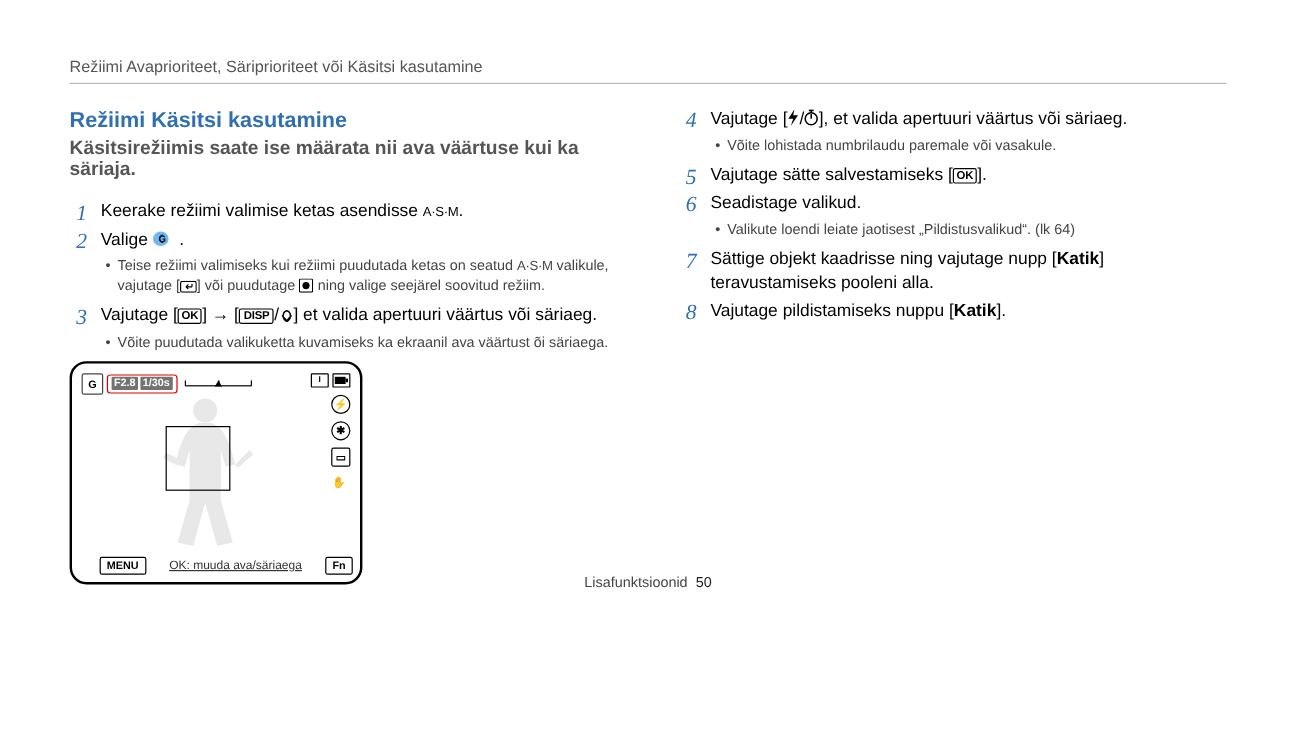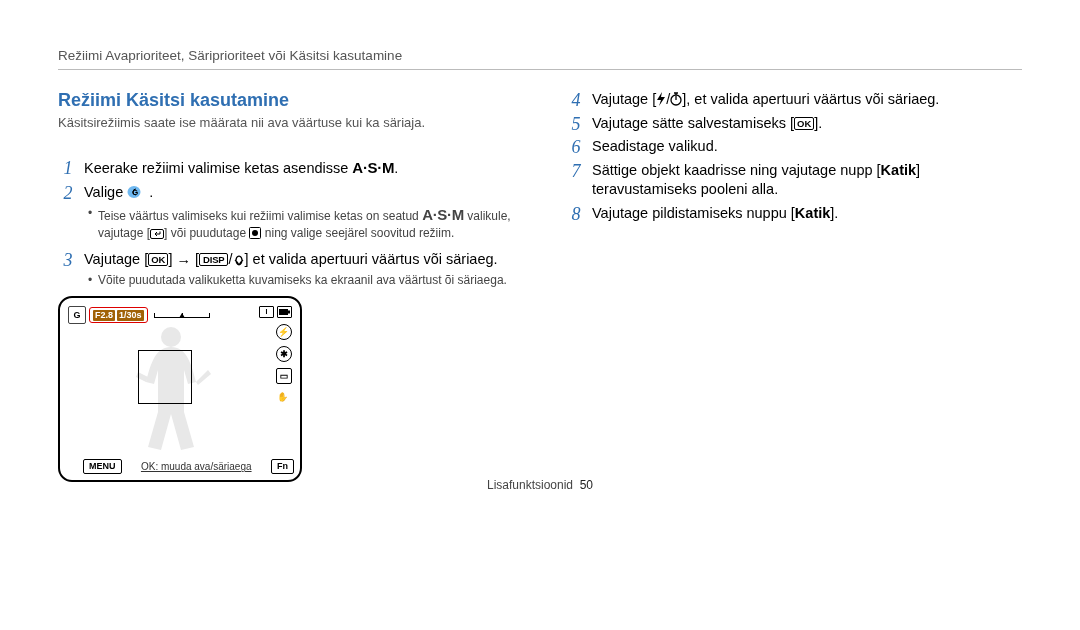--- a/index.html
+++ b/index.html
@@ -31,23 +31,24 @@
     flex: 1 1 0;
     min-width: 0;
   }
   h2.title {
     color: #2f6fb2;
     font-size: 18px;
     font-weight: 600;
     margin: 0 0 4px 0;
   }
   p.sub {
-    font-size: 13px;
+    font-size: 16px;
     color: #555;
-    margin: 0 0 28px 0;
+    margin: 0 0 16px 0;
+    font-weight: bold;
   }
   ol.steps {
     list-style: none;
     padding: 0;
     margin: 0;
   }
   ol.steps > li {
     position: relative;
     padding-left: 26px;
     font-size: 14.5px;
@@ -98,22 +99,22 @@
   .btn.ok { padding: 0px 2px; text-align: center; }
   .bold { font-weight: bold; }
   .glyph {
     display:inline-block;
     position:relative;
     vertical-align:-2px;
   }
   
   .asm {
     font-family: Arial,sans-serif;
-    font-size: 15px;
-    font-weight: bold;
+    font-size: 11px;
+    font-weight: normal;
     letter-spacing: -0.3px;
     vertical-align: 0px;
   }
   
   .lcd-wrap {
     width: 228px;
     border: 2px solid #000;
     border-radius: 14px;
     padding: 6px;
     margin-top: 4px;
@@ -133,21 +134,21 @@
     width:16px;height:16px;border:1px solid #444;border-radius:2px;
     font-size:9px;line-height:16px;text-align:center;font-weight:bold;
     background:#fff;
   }
   .lcd .readout {
     border:1.5px solid #d00;border-radius:3px;
     display:inline-flex;align-items:center;gap:2px;
     padding:0 3px;height:14px;
   }
   .lcd .readout span{
-    font-size:9px;font-weight:bold;background:#a16207;color:#fff;
+    font-size:9px;font-weight:bold;background:#737373;color:#fff;
     padding:0 2px;border-radius:1px;line-height:11px;
   }
   .lcd .evbar {
     height:4px;width:56px;border-bottom:1px solid #000;
     position:relative;margin-left:3px;
   }
   .lcd .evbar::before,
   .lcd .evbar::after,
   .lcd .evbar i{
     content:"";position:absolute;width:1px;height:4px;background:#000;bottom:0;
@@ -216,21 +217,21 @@
           <span class="num">2</span>
           <span>Valige </span>
           <svg class="glyph" width="18" height="14" viewBox="0 0 18 14">
               <ellipse cx="7" cy="7" rx="6.5" ry="6" fill="#6fb8f0"></ellipse>
               <path d="M9 4 a3 3 0 1 0 0 6" fill="none" stroke="#000" stroke-width="1"></path>
               <text x="5" y="10" font-size="8" font-weight="bold">G</text>
             </svg>
           <span>.</span>
           <ul class="bul">
             <li>
-              <span>Teise väärtus valimiseks kui režiimi valimise ketas on seatud </span><span class="asm">A·S·M</span><span> valikule, vajutage [</span><svg class="glyph" width="14" height="10" viewBox="0 0 14 10">
+              <span>Teise režiimi valimiseks kui režiimi puudutada ketas on seatud </span><span class="asm">A·S·M</span><span> valikule, vajutage [</span><svg class="glyph" width="14" height="10" viewBox="0 0 14 10">
                   <rect x="0.5" y="0.5" width="13" height="9" rx="1.5" fill="#fff" stroke="#000"></rect>
                   <path d="M5 5 h5 M5 5 l2 -2 M5 5 l2 2 M10 5 v-2.5" fill="none" stroke="#000" stroke-width="1"></path>
                 </svg><span>] või puudutage </span><svg class="glyph" width="12" height="12" viewBox="0 0 12 12">
                   <rect x="0.5" y="0.5" width="11" height="11" rx="1" fill="#fff" stroke="#000"></rect>
                   <circle cx="6" cy="6" r="3" fill="#000"></circle>
                 </svg><span> ning valige seejärel soovitud režiim.</span>
             </li>
           </ul>
         </li>
         <li>
@@ -295,28 +296,34 @@
     <div class="col">
       <ol class="steps">
         <li>
           <span class="num">4</span>
           <span>Vajutage [</span><svg class="glyph" width="10" height="14" viewBox="0 0 10 14">
               <path d="M6 0 L1 8 H5 L3 14 L9 5 H5 Z" fill="#000"></path>
             </svg><span>/</span><svg class="glyph" width="12" height="14" viewBox="0 0 12 14">
               <circle cx="6" cy="8" r="5" fill="none" stroke="#000" stroke-width="1.3"></circle>
               <path d="M6 8 L6 4 M4 1 h4 M6 1 v2" stroke="#000" stroke-width="1.3" fill="none"></path>
             </svg><span>], et valida apertuuri väärtus või säriaeg.</span>
+          <ul class="bul">
+            <li><span>Võite lohistada numbrilaudu paremale või vasakule.</span></li>
+          </ul>
         </li>
         <li>
           <span class="num">5</span>
           <span>Vajutage sätte salvestamiseks [</span><span class="btn ok">OK</span><span>].</span>
         </li>
         <li>
           <span class="num">6</span>
           <span>Seadistage valikud.</span>
+          <ul class="bul">
+            <li><span>Valikute loendi leiate jaotisest „Pildistusvalikud“. (lk 64)</span></li>
+          </ul>
         </li>
         <li>
           <span class="num">7</span>
           <span>Sättige objekt kaadrisse ning vajutage nupp [</span><span class="bold">Katik</span><span>] teravustamiseks pooleni&nbsp;alla.</span>
         </li>
         <li>
           <span class="num">8</span>
           <span>Vajutage pildistamiseks nuppu [</span><span class="bold">Katik</span><span>].</span>
         </li>
       </ol>

